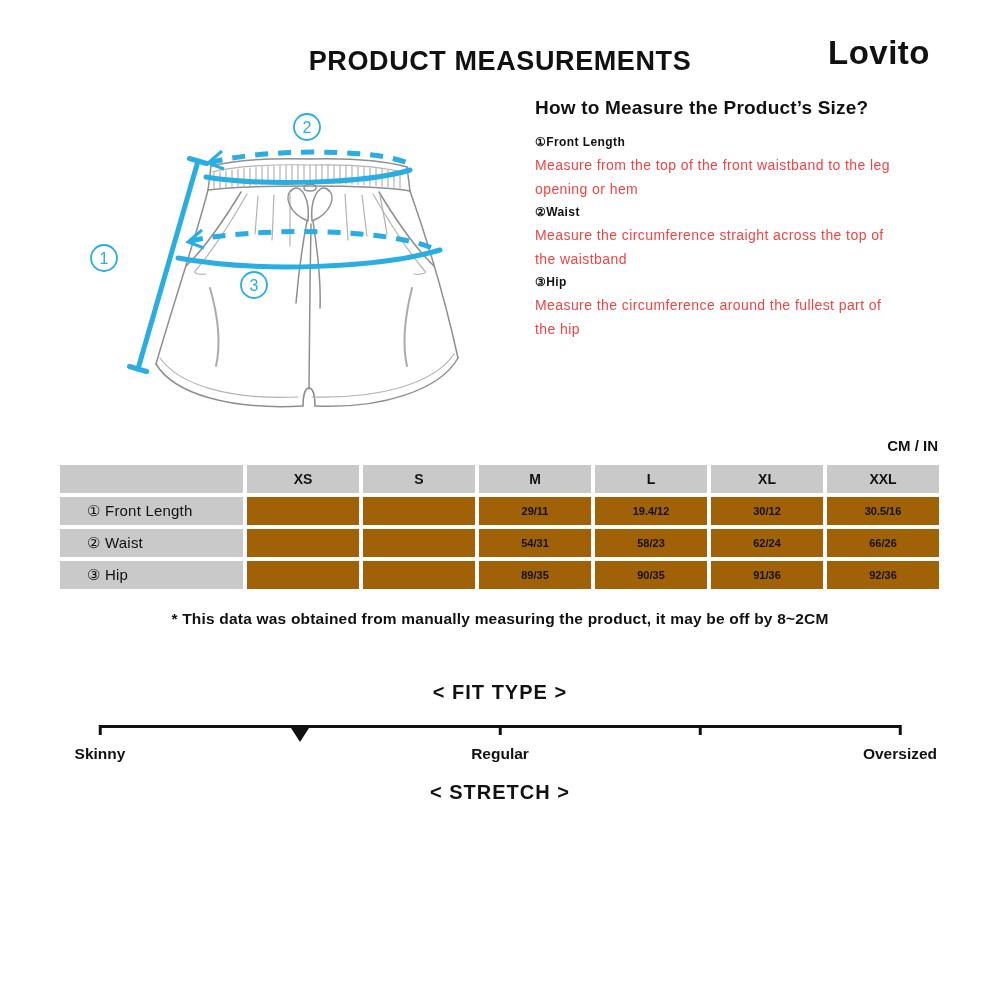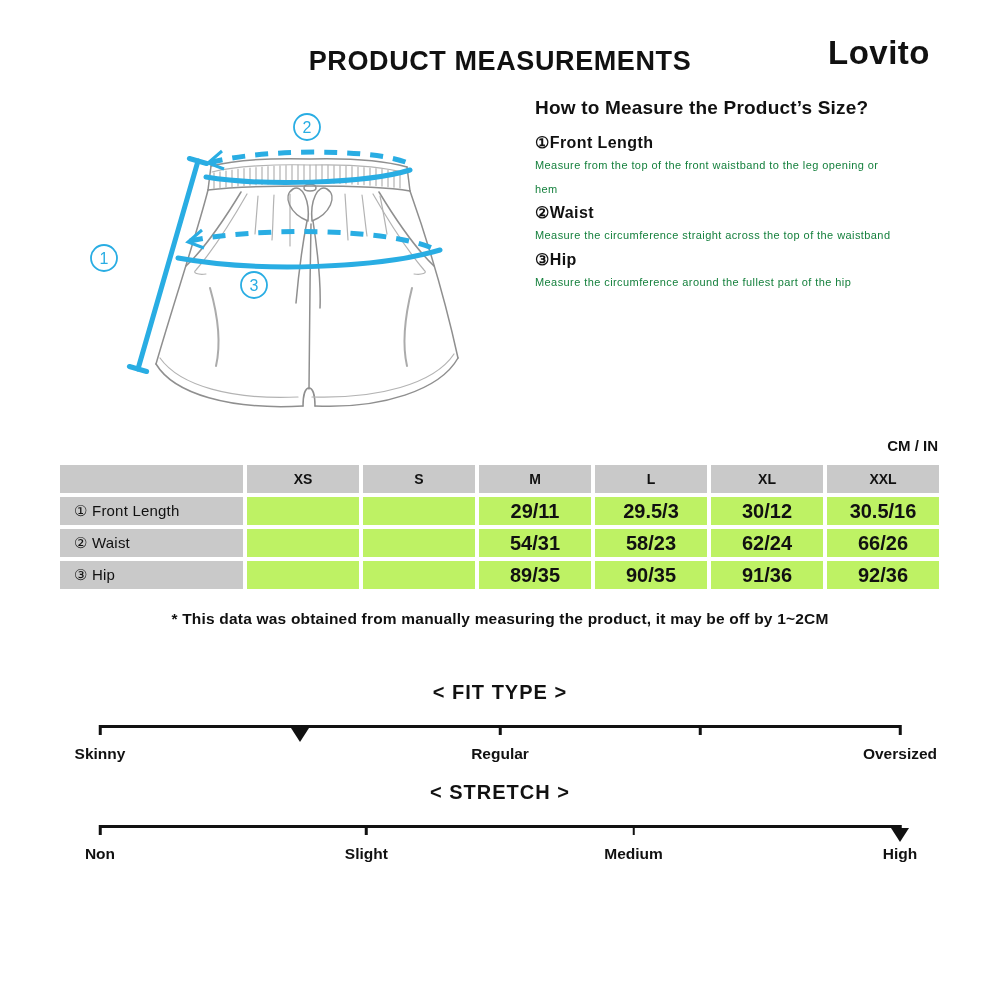--- a/index.html
+++ b/index.html
@@ -15,31 +15,31 @@
   .thin{fill:none;stroke:#b3b3b3;stroke-width:1.2;stroke-linecap:round;}
   .crease{fill:none;stroke:#ababab;stroke-width:2;stroke-linecap:round;}
   .cy{fill:none;stroke:#29ade3;stroke-width:5;stroke-linecap:round;}
   .cy-dash{stroke-dasharray:13 10;stroke-linecap:butt;}
   .cy-thin{fill:none;stroke:#29ade3;stroke-width:3;stroke-linejoin:miter;}
   .cy-circle{fill:#ffffff;stroke:#29ade3;stroke-width:1.8;}
   .cy-num{fill:#29ade3;font-size:16px;font-family:"Liberation Sans",sans-serif;text-anchor:middle;}
 
   .instructions{position:absolute;left:535px;top:97px;width:358px;letter-spacing:0.42px;}
   .ins-heading{font-size:19px;font-weight:700;margin:0 0 12px 0;letter-spacing:0.2px;}
-  .ins-label{font-size:16px;font-weight:700;line-height:23px;}
-  .ins-desc{font-size:11px;line-height:23.5px;color:#15803d;}
+  .ins-label{font-size:12px;font-weight:700;line-height:23px;}
+  .ins-desc{font-size:14px;line-height:23.5px;color:#ef4444;}
 
   .unit{position:absolute;top:437px;left:60px;width:878px;text-align:right;font-size:15px;font-weight:700;}
 
   .size-table{position:absolute;top:465px;left:60px;width:879px;display:grid;
               grid-template-columns:183px repeat(6,1fr);gap:4px;}
   .st-cell{height:28px;display:flex;align-items:center;justify-content:center;
-           background:#bef264;font-weight:700;font-size:20px;}
+           background:#a16207;font-weight:700;font-size:11px;}
   .st-head{background:#c9c9c9;font-weight:700;font-size:14px;}
-  .st-label{background:#c9c9c9;justify-content:flex-start;padding-left:14px;
+  .st-label{background:#c9c9c9;justify-content:flex-start;padding-left:27px;
             font-weight:400;font-size:15px;letter-spacing:0.2px;}
 
   .footnote{position:absolute;top:610px;left:0;width:1000px;text-align:center;
             font-weight:700;font-size:15.5px;letter-spacing:0.2px;}
 
   .scale{position:absolute;left:0;width:1000px;}
   #fit-scale{top:681px;}
   #stretch-scale{top:781px;}
   .scale-title{text-align:center;font-size:20px;font-weight:700;letter-spacing:1px;}
   .scale-body{position:relative;width:800px;margin:21px auto 0;}
@@ -136,42 +136,42 @@
     <div class="st-cell st-head">S</div>
     <div class="st-cell st-head">M</div>
     <div class="st-cell st-head">L</div>
     <div class="st-cell st-head">XL</div>
     <div class="st-cell st-head">XXL</div>
 
     <div class="st-cell st-label">① Front Length</div>
     <div class="st-cell"></div>
     <div class="st-cell"></div>
     <div class="st-cell">29/11</div>
-    <div class="st-cell">29.5/3</div>
+    <div class="st-cell">19.4/12</div>
     <div class="st-cell">30/12</div>
     <div class="st-cell">30.5/16</div>
 
     <div class="st-cell st-label">② Waist</div>
     <div class="st-cell"></div>
     <div class="st-cell"></div>
     <div class="st-cell">54/31</div>
     <div class="st-cell">58/23</div>
     <div class="st-cell">62/24</div>
     <div class="st-cell">66/26</div>
 
     <div class="st-cell st-label">③ Hip</div>
     <div class="st-cell"></div>
     <div class="st-cell"></div>
     <div class="st-cell">89/35</div>
     <div class="st-cell">90/35</div>
     <div class="st-cell">91/36</div>
     <div class="st-cell">92/36</div>
   </div>
 
-  <div class="footnote">* This data was obtained from manually measuring the product, it may be off by 1~2CM</div>
+  <div class="footnote">* This data was obtained from manually measuring the product, it may be off by 8~2CM</div>
 
   <div class="scale" id="fit-scale">
     <div class="scale-title">&lt; FIT TYPE &gt;</div>
     <div class="scale-body">
       <div class="scale-line">
           <div class="tick" style="left: 0%;"></div>
           <div class="tick" style="left: 25%;"></div>
           <div class="tick" style="left: 50%;"></div>
           <div class="tick" style="left: 75%;"></div>
           <div class="tick" style="left: 100%;"></div>
@@ -180,30 +180,15 @@
       <div class="scale-labels">
           <div class="scale-label" style="left: 0%;">Skinny</div>
           <div class="scale-label" style="left: 50%;">Regular</div>
           <div class="scale-label" style="left: 100%;">Oversized</div>
         </div>
     </div>
   </div>
 
   <div class="scale" id="stretch-scale">
     <div class="scale-title">&lt; STRETCH &gt;</div>
-    <div class="scale-body">
-      <div class="scale-line">
-          <div class="tick" style="left: 0%;"></div>
-          <div class="tick" style="left: 33.3%;"></div>
-          <div class="tick" style="left: 66.7%;"></div>
-          <div class="tick" style="left: 100%;"></div>
-          <div class="marker" style="left: 100%;"></div>
-        </div>
-      <div class="scale-labels">
-          <div class="scale-label" style="left: 0%;">Non</div>
-          <div class="scale-label" style="left: 33.3%;">Slight</div>
-          <div class="scale-label" style="left: 66.7%;">Medium</div>
-          <div class="scale-label" style="left: 100%;">High</div>
-        </div>
-    </div>
   </div>
 
 </div>
 
 </body></html>

